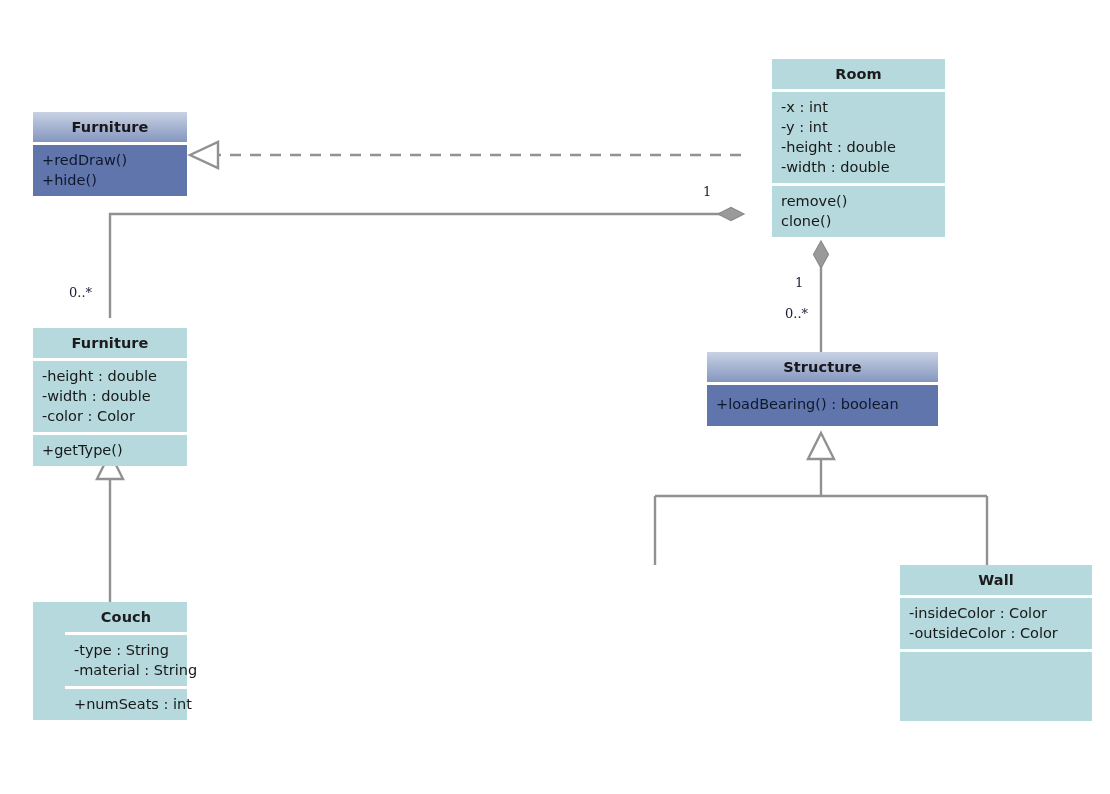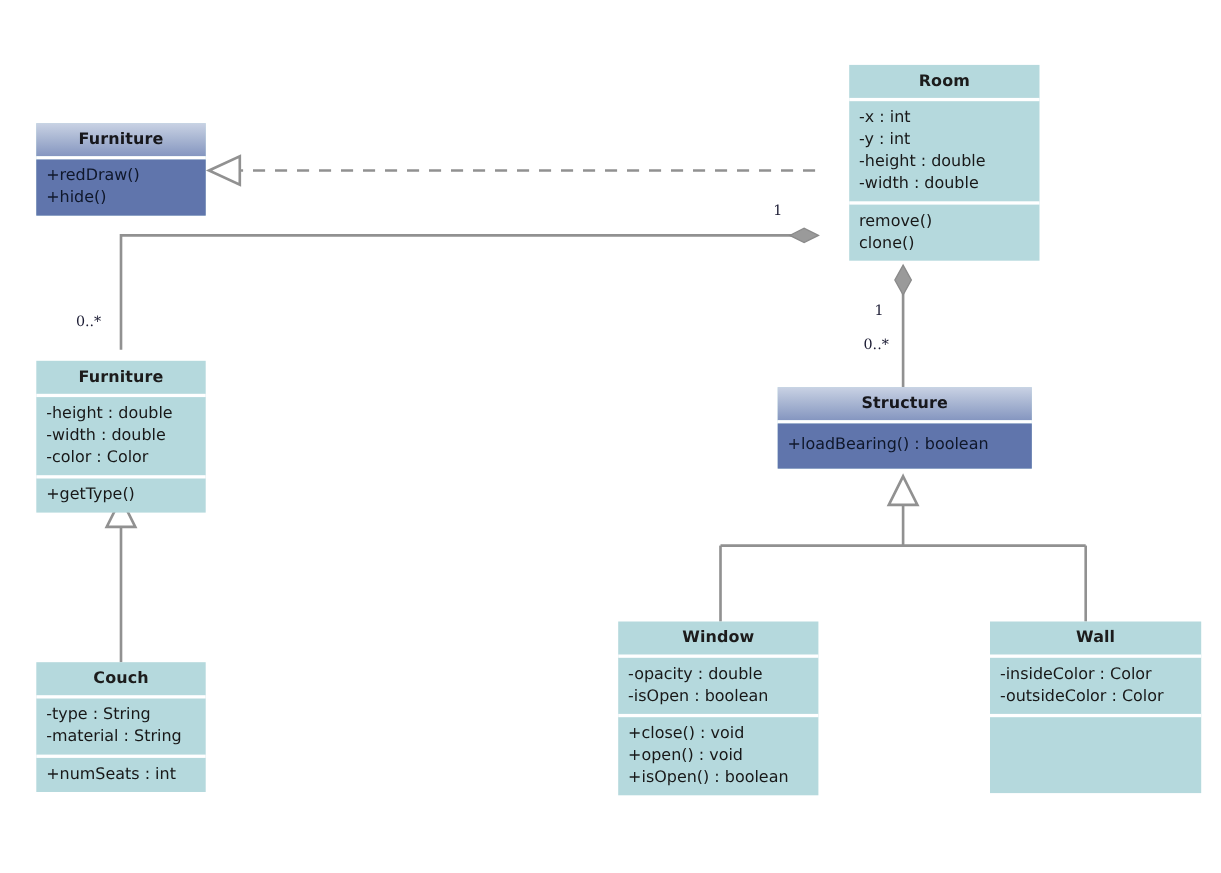--- a/index.html
+++ b/index.html
@@ -168,55 +168,41 @@
       <div class="member">-height : double</div>
       <div class="member">-width : double</div>
       <div class="member">-color : Color</div>
     </div>
     <div class="sep"></div>
     <div class="compartment operations-compartment">
       <div class="member">+getType()</div>
     </div>
   </div>
 
-  <div class="uml-class" style="left:33px; top:602px; width:154px;">
+  <div class="uml-class" style="left:33px; top:602px; width:154px;padding-left:32px;">
     <div class="compartment name-compartment">Couch</div>
     <div class="sep"></div>
     <div class="compartment attributes-compartment">
       <div class="member">-type : String</div>
       <div class="member">-material : String</div>
     </div>
     <div class="sep"></div>
     <div class="compartment operations-compartment">
       <div class="member">+numSeats : int</div>
     </div>
   </div>
 
   <div class="uml-class blue" style="left:707px; top:352px; width:231px;">
     <div class="compartment name-compartment">Structure</div>
     <div class="sep"></div>
     <div class="compartment body-compartment" style="padding-top:9px; padding-bottom:12px;">
       <div class="member">+loadBearing() : boolean</div>
     </div>
   </div>
 
-  <div class="uml-class" style="left:562px; top:565px; width:182px;">
-    <div class="compartment name-compartment">Window</div>
-    <div class="sep"></div>
-    <div class="compartment attributes-compartment">
-      <div class="member">-opacity : double</div>
-      <div class="member">-isOpen : boolean</div>
-    </div>
-    <div class="sep"></div>
-    <div class="compartment operations-compartment">
-      <div class="member">+close() : void</div>
-      <div class="member">+open() : void</div>
-      <div class="member">+isOpen() : boolean</div>
-    </div>
-  </div>
 
   <div class="uml-class" style="left:900px; top:565px; width:192px;">
     <div class="compartment name-compartment">Wall</div>
     <div class="sep"></div>
     <div class="compartment attributes-compartment">
       <div class="member">-insideColor : Color</div>
       <div class="member">-outsideColor : Color</div>
     </div>
     <div class="sep"></div>
     <div class="compartment operations-compartment" style="height:69px;"></div>

